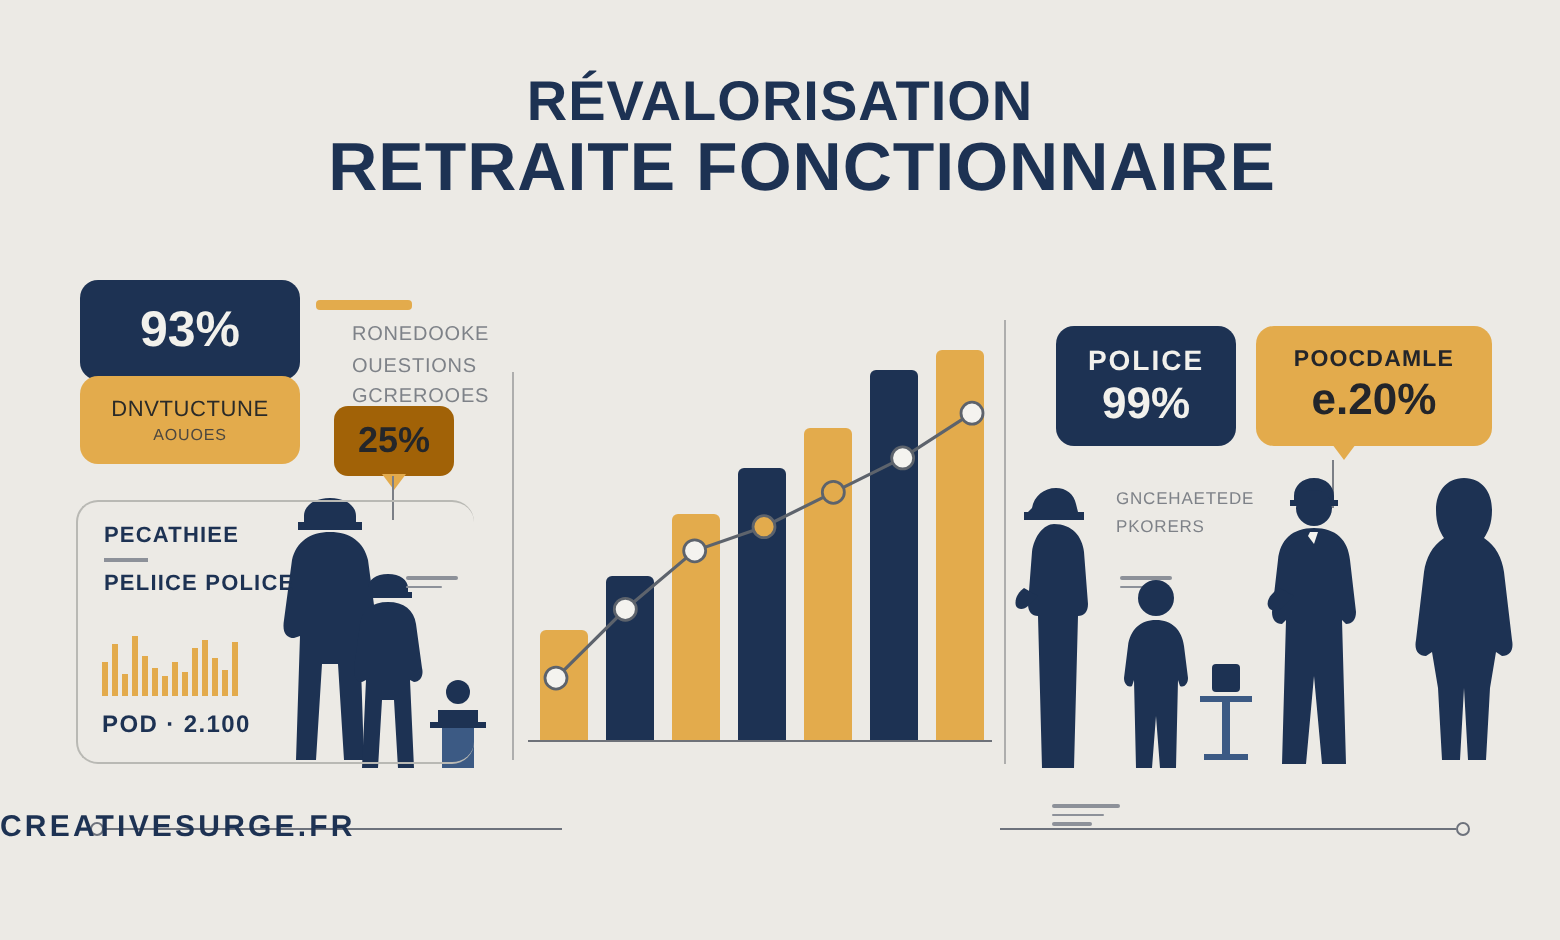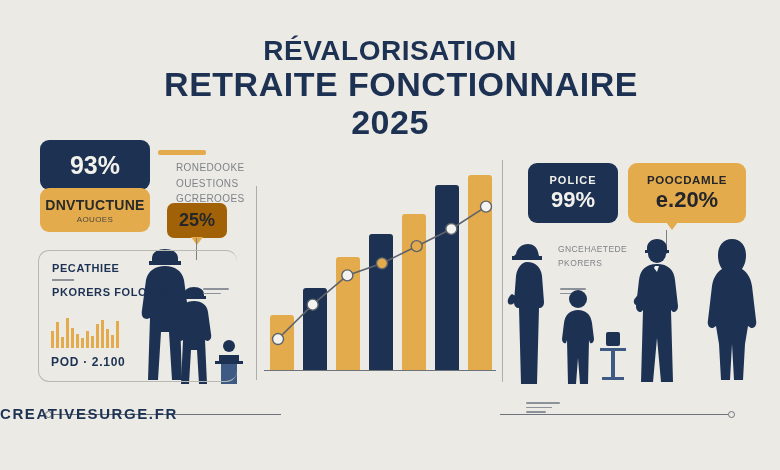--- a/index.html
+++ b/index.html
@@ -33,21 +33,21 @@
     background:#1d3253;border-radius:9px;
     display:flex;align-items:center;justify-content:center;
     color:#f2f1ec;font-size:25px;font-weight:bold;
   }
   .badge-gold-panel{
     position:absolute;left:40px;top:188px;width:110px;height:44px;
     background:#e3ab4c;border-radius:9px;
     display:flex;flex-direction:column;align-items:center;justify-content:center;
     color:#2a2a28;
   }
-  .badge-gold-panel .l1{font-size:14px;font-weight:bold;letter-spacing:.3px;}
+  .badge-gold-panel .l1{font-size:11px;font-weight:normal;letter-spacing:.3px;}
   .badge-gold-panel .l2{font-size:8px;margin-top:2px;color:#4c4740;letter-spacing:.4px;}
 
   .gold-rule{position:absolute;left:158px;top:150px;width:48px;height:5px;background:#e3ab4c;border-radius:2px;}
   .blurb{position:absolute;left:176px;top:160px;width:95px;color:#7e8288;font-size:10px;line-height:1.55;letter-spacing:.4px;}
 
   .bubble-gold{
     position:absolute;left:167px;top:203px;width:60px;height:35px;
     background:#a16207;border-radius:7px;
     display:flex;align-items:center;justify-content:center;
     color:#24262a;font-size:18px;font-weight:bold;
@@ -86,21 +86,21 @@
   .bars .bar{flex:1;border-radius:3px 3px 0 0;}
   .axis{position:absolute;left:6px;bottom:9px;width:232px;height:1.5px;background:#6e7279;}
 
   
   .badge-navy-r{
     position:absolute;left:528px;top:163px;width:90px;height:60px;
     background:#1d3253;border-radius:9px;
     display:flex;flex-direction:column;align-items:center;justify-content:center;
     color:#f2f1ec;
   }
-  .badge-navy-r .t{font-size:11px;font-weight:bold;letter-spacing:1px;}
+  .badge-navy-r .t{font-size:14px;font-weight:bold;letter-spacing:1px;}
   .badge-navy-r .v{font-size:22px;font-weight:bold;margin-top:1px;}
 
   .badge-gold-r{
     position:absolute;left:628px;top:163px;width:118px;height:60px;
     background:#e3ab4c;border-radius:9px;
     display:flex;flex-direction:column;align-items:center;justify-content:center;
     color:#23252a;
   }
   .badge-gold-r .t{font-size:11.5px;font-weight:bold;letter-spacing:.6px;}
   .badge-gold-r .v{font-size:22px;font-weight:bold;margin-top:1px;}
@@ -124,21 +124,20 @@
   .f-text{position:absolute;left:0;top:5px;width:636px;text-align:left;color:#1d3253;font-size:15px;font-weight:bold;letter-spacing:1.6px;}
 </style>
 </head>
 <body>
 
 <div class="stage">
 
   <div class="title-block">
     <div class="title-l1">RÉVALORISATION</div>
     <div class="title-l2">RETRAITE FONCTIONNAIRE</div>
-    <div class="title-l3">2025</div>
   </div>
 
   <div class="vdiv a"></div>
   <div class="vdiv b"></div>
 
   <div class="badge-navy">
     <span>93%</span>
   </div>
   <div class="badge-gold-panel">
     <span class="l1">DNVTUCTUNE</span>
@@ -168,21 +167,21 @@
   </svg>
 
   <div class="hlines l">
     <span></span>
     <span style="width:18px"></span>
   </div>
 
   <div class="card"></div>
   <div class="card-t1">PECATHIEE</div>
   <div class="card-sep"></div>
-  <div class="card-t2">PKORERS FOLOCRE</div>
+  <div class="card-t2">PELIICE POLICE</div>
   <div class="spark" id="sparkline">
       <i style="height: 17.1429px;"></i>
       <i style="height: 25.7143px;"></i>
       <i style="height: 10.7143px;"></i>
       <i style="height: 30px;"></i>
       <i style="height: 20.3571px;"></i>
       <i style="height: 13.9286px;"></i>
       <i style="height: 9.64286px;"></i>
       <i style="height: 17.1429px;"></i>
       <i style="height: 11.7857px;"></i>

